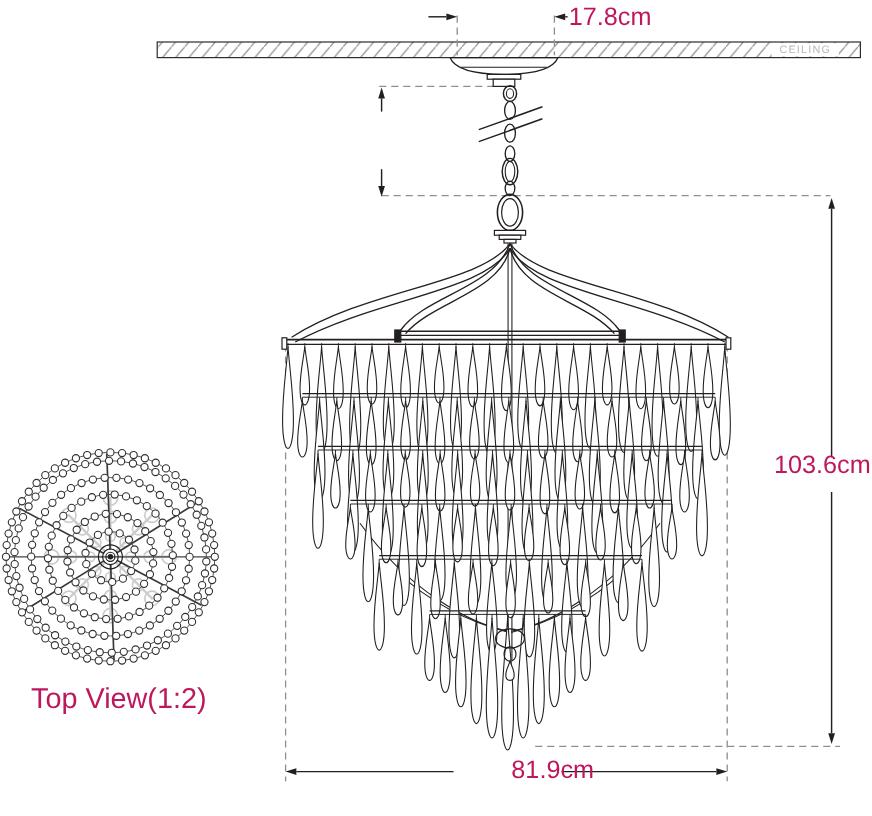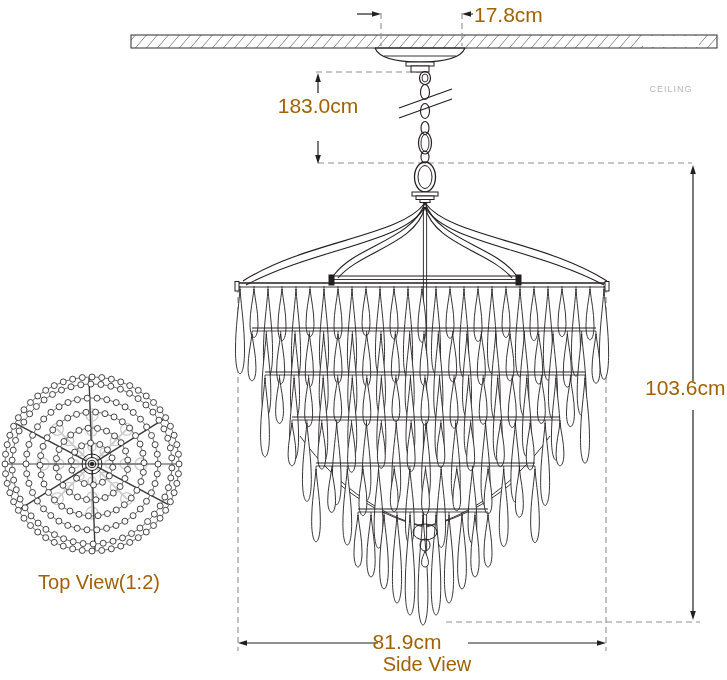--- a/index.html
+++ b/index.html
@@ -1,31 +1,31 @@
 <!DOCTYPE html>
 <html><head>
 <meta charset="utf-8">
 <style>
   html,body{margin:0;padding:0;background:#ffffff;}
   .stage{
     position:relative;width:727px;height:680px;background:#ffffff;overflow:hidden;
     font-family:"Liberation Sans","DejaVu Sans",sans-serif;
   }
   .drawing{position:absolute;left:0;top:0;width:727px;height:680px;}
-  .lbl{position:absolute;color:#a16207;white-space:nowrap;}
+  .lbl{position:absolute;color:#be185d;white-space:nowrap;}
   .dim{font-size:21px;line-height:23px;}
-  .caption{font-size:20px;line-height:23px;}
+  .caption{font-size:24px;line-height:23px;}
   .ceiling{
     left:644px;top:35px;width:54px;text-align:center;
-    font-size:9px;line-height:13px;letter-spacing:1px;color:#b6b6b6;margin-top:48px;
+    font-size:9px;line-height:13px;letter-spacing:1px;color:#b6b6b6;
   }
   .canopy-width{left:474px;top:3px;}
   .chain{left:246px;top:94px;width:144px;text-align:center;}
   .height{left:645px;top:376px;width:82px;}
-  .width{left:332px;top:630px;width:150px;text-align:center;}
+  .width{left:345px;top:630px;width:150px;text-align:right;}
   .side-view{left:348px;top:653px;width:158px;text-align:center;}
   .top-view{left:14px;top:571px;width:170px;text-align:center;}
 </style>
 </head>
 <body>
 
 <div class="stage">
   <div id="drawing" class="drawing"><svg width="727" height="680" viewBox="0 0 727 680" xmlns="http://www.w3.org/2000/svg">
         <defs>
           <pattern id="hatch" width="11" height="13" patternUnits="userSpaceOnUse">
@@ -635,19 +635,17 @@
           <circle cx="92" cy="464" r="10" fill="none" stroke="#231f20" stroke-width="1"></circle>
           <circle cx="92" cy="464" r="6.5" fill="none" stroke="#231f20" stroke-width="1"></circle>
           <circle cx="92" cy="464" r="3.8" fill="none" stroke="#231f20" stroke-width="1"></circle>
           <circle cx="92" cy="464" r="1.8" fill="#231f20" stroke="#231f20" stroke-width="1"></circle>
         </g>
       </svg></div>
 
   <div class="lbl ceiling">CEILING</div>
   <div class="lbl dim canopy-width">17.8cm</div>
   <div class="lbl dim chain">
-    <div>183.0cm</div>
   </div>
   <div class="lbl dim height">103.6cm</div>
   <div class="lbl dim width">81.9cm</div>
-  <div class="lbl caption side-view">Side View</div>
   <div class="lbl caption top-view">Top View(1:2)</div>
 </div>
 
 </body></html>

